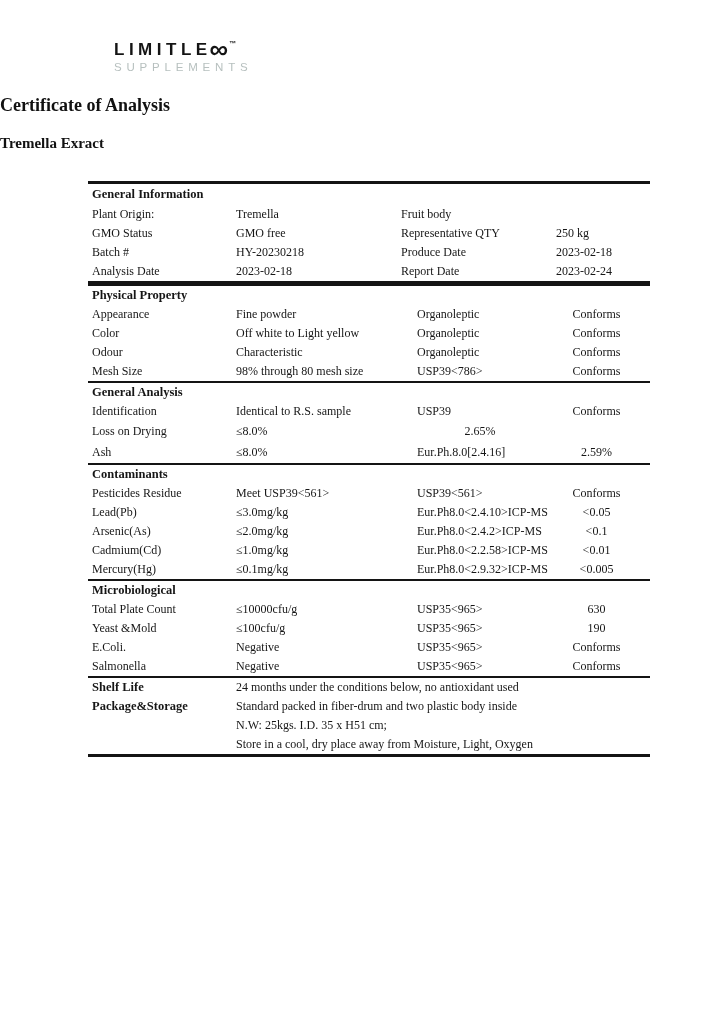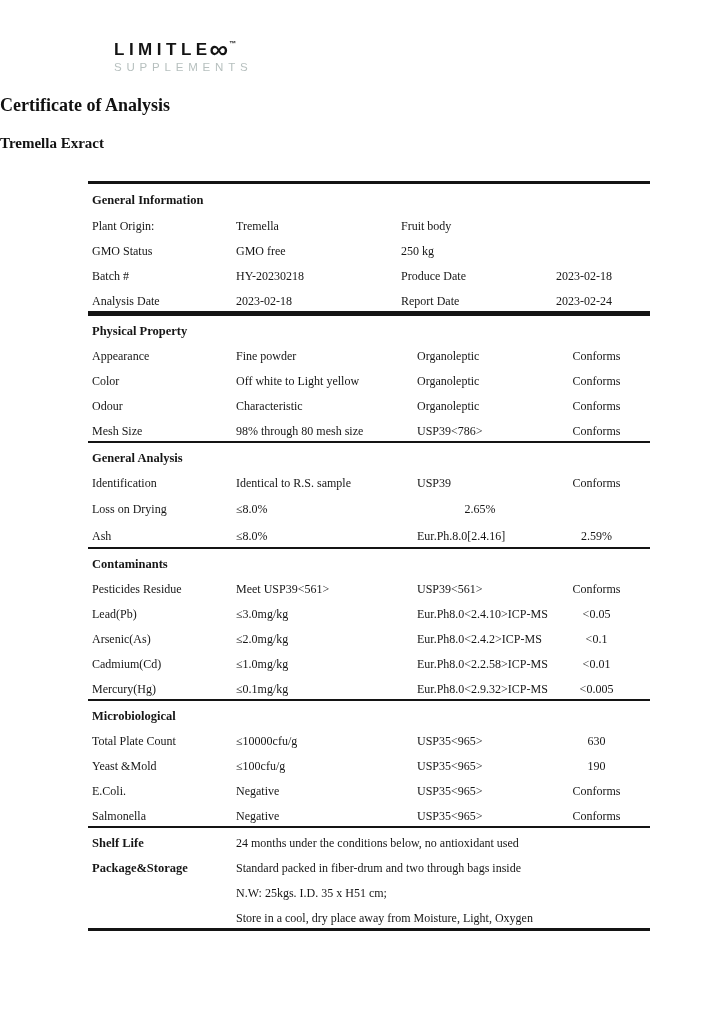--- a/index.html
+++ b/index.html
@@ -39,21 +39,21 @@
     position:absolute; left:0; right:30px; top:135px;
     font-weight:bold; font-size:15px; color:#111;
   }
 
   
   .coa { position:absolute; left:88px; top:181px; width:562px; font-size:12px; }
   .hrule { width:100%; background:#141414; }
   .hrule.thick { height:3px; }
   .hrule.med { height:2px; }
 
-  .row { display:grid; align-items:center; padding-left:4px; box-sizing:border-box;margin-top:6px; }
+  .row { display:grid; align-items:center; padding-left:4px; box-sizing:border-box; }
   .h19 { height:19px; line-height:19px; }
   .h21 { height:21px; line-height:21px; }
 
   .gi-row  { grid-template-columns:144px 165px 155px 1fr; }
   .tbl-row { grid-template-columns:144px 181px 148px 1fr; }
   .tbl-row .result { text-align:center; padding-right:22px; }
   .st-row  { grid-template-columns:144px 1fr; }
 
   .sec-head { font-weight:bold; font-size:12.5px; }
   .hdr { font-weight:bold; font-size:12.5px; }
@@ -81,20 +81,21 @@
     <div class="row h21 sec-head">General Information</div>
 
     <div class="row gi-row h19">
       <span class="cell">Plant Origin:</span>
       <span class="cell">Tremella</span>
       <span class="cell">Fruit body</span>
     </div>
     <div class="row gi-row h19">
       <span class="cell">GMO Status</span>
       <span class="cell">GMO free</span>
+      <span class="cell">Representative QTY</span>
       <span class="cell">250 kg</span>
     </div>
     <div class="row gi-row h19">
       <span class="cell">Batch #</span>
       <span class="cell">HY-20230218</span>
       <span class="cell">Produce Date</span>
       <span class="cell">2023-02-18</span>
     </div>
     <div class="row gi-row h19">
       <span class="cell">Analysis Date</span>
@@ -218,21 +219,21 @@
     </div>
 
     <div class="hrule med"></div>
 
     <div class="row st-row h19">
       <span class="cell sec-head">Shelf Life</span>
       <span class="cell">24 months under the conditions below, no antioxidant used</span>
     </div>
     <div class="row st-row h19">
       <span class="cell sec-head">Package&amp;Storage</span>
-      <span class="cell">Standard packed in fiber-drum and two through bags inside</span>
+      <span class="cell">Standard packed in fiber-drum and two plastic body inside</span>
     </div>
     <div class="row st-row h19">
       <span class="cell sec-head"></span>
       <span class="cell">N.W: 25kgs. I.D. 35 x H51 cm;</span>
     </div>
     <div class="row st-row h19">
       <span class="cell sec-head"></span>
       <span class="cell">Store in a cool, dry place away from Moisture, Light, Oxygen</span>
     </div>
 

